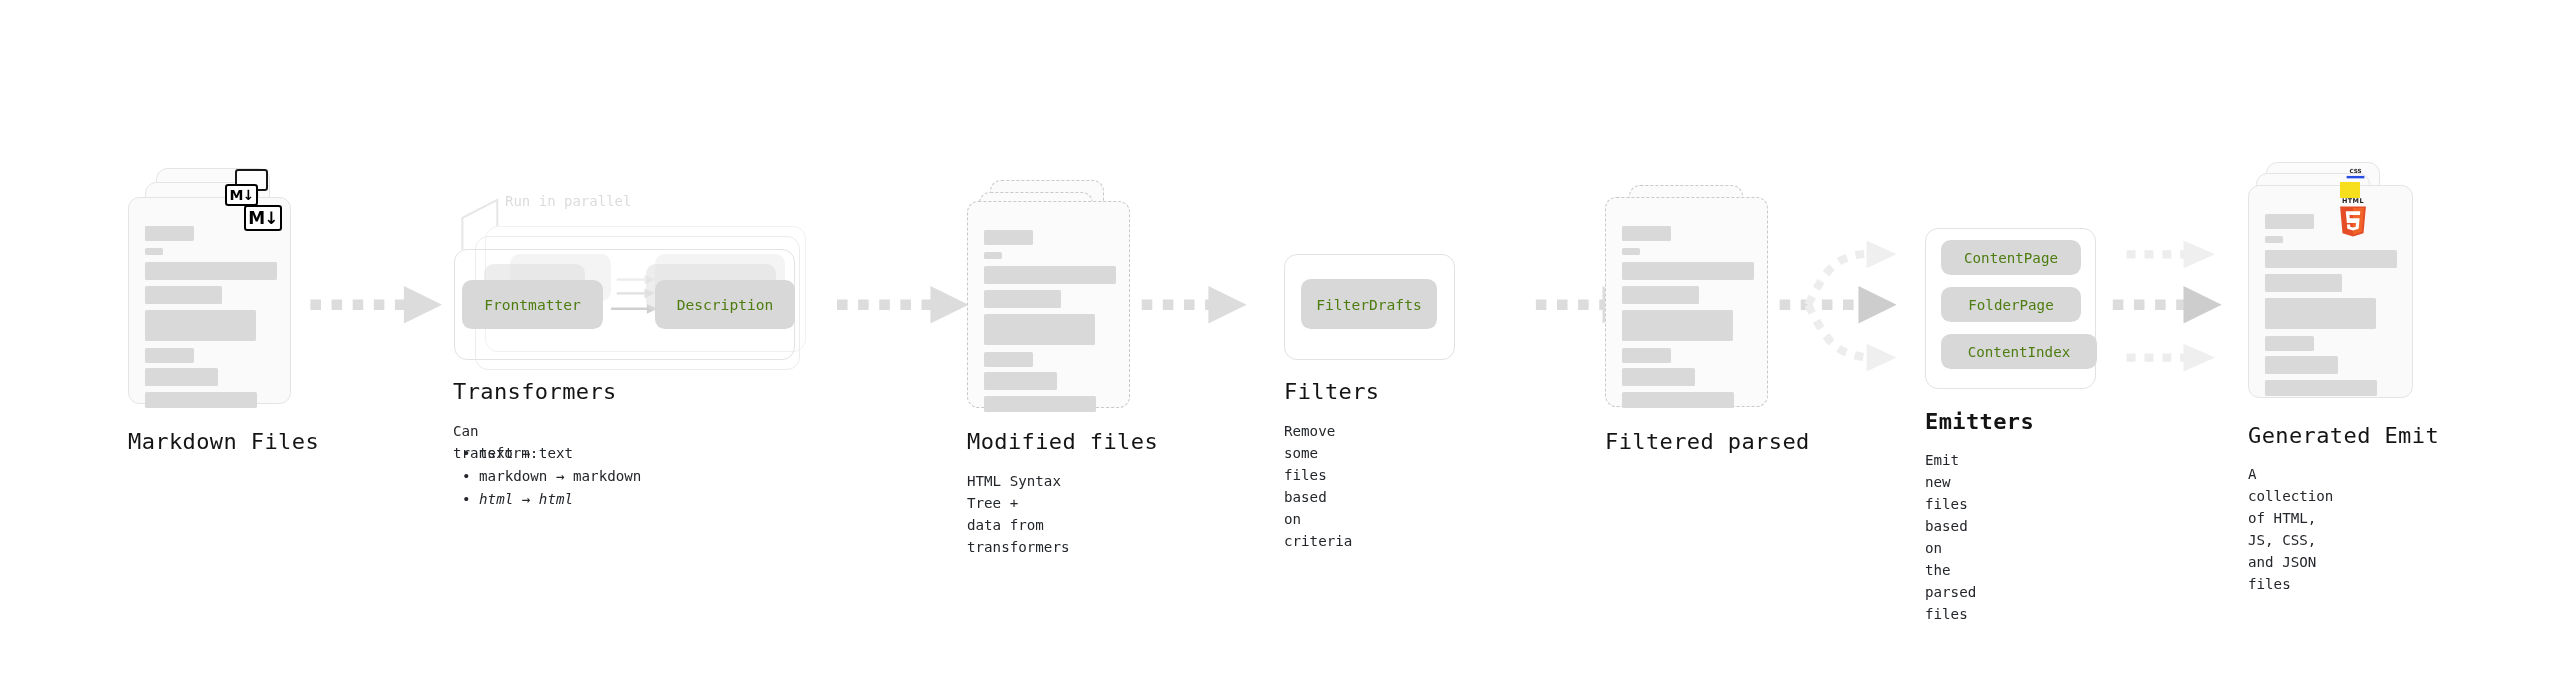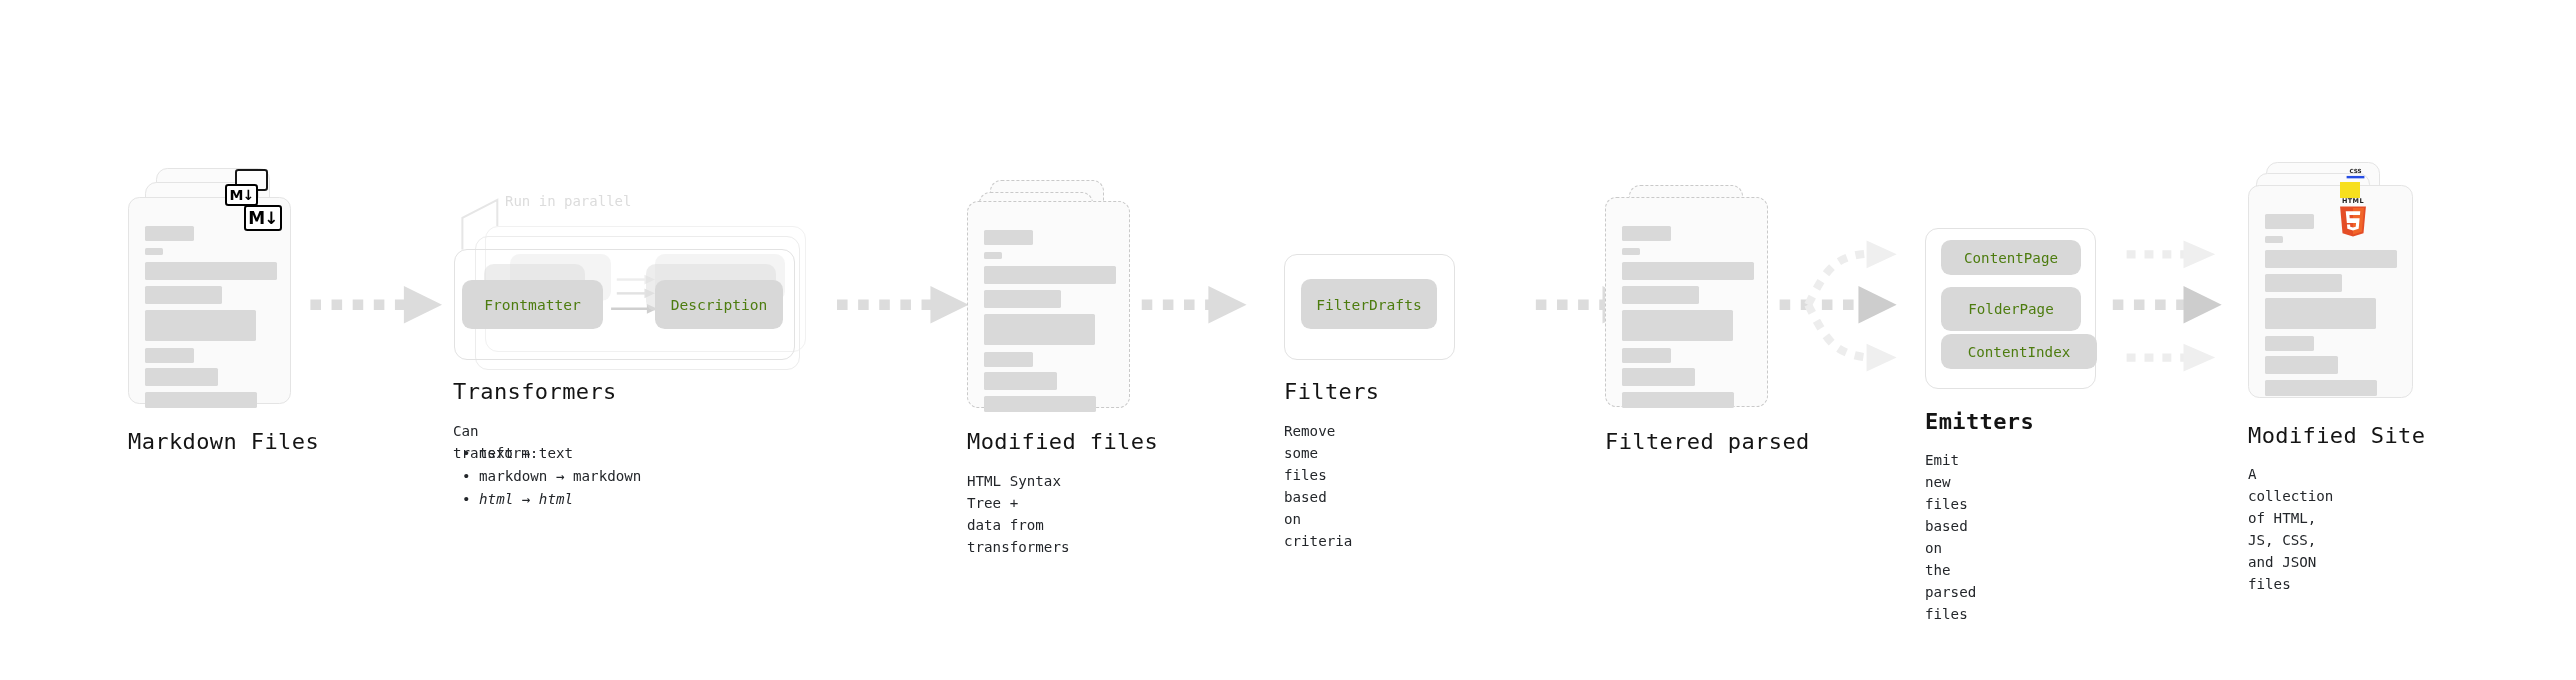--- a/index.html
+++ b/index.html
@@ -237,21 +237,21 @@
     <div class="group-box g2" style="left:485px; top:226px; width:321px; height:126px;"></div>
     <div class="group-box g1" style="left:475px; top:236px; width:325px; height:134px;"></div>
     <div class="group-box" style="left:454px; top:249px; width:341px; height:111px;"></div>
 
     <div class="chip ghost2" style="left:510px; top:254px; width:101px; height:47px;"></div>
     <div class="chip ghost1" style="left:484px; top:264px; width:101px; height:47px;"></div>
     <div class="chip" style="left:462px; top:280px; width:141px; height:49px;">Frontmatter</div>
 
     <div class="chip ghost2" style="left:655px; top:254px; width:130px; height:47px;"></div>
     <div class="chip ghost1" style="left:646px; top:264px; width:130px; height:47px;"></div>
-    <div class="chip" style="left:655px; top:280px; width:128px; height:49px;">Description</div>
+    <div class="chip" style="left:655px; top:280px; width:140px; height:49px;">Description</div>
 
     <div class="parallel-label" style="left:505px; top:193px;">Run in parallel</div>
 
     <div class="sec-title" style="left:453px; top:379px;">Transformers</div>
     <div class="sec-desc" style="left:453px; top:420px;">Can transform:</div>
     <div class="bullet-list" style="left:462px; top:442px;">• text → text</div>
     <div class="bullet-list" style="left:462px; top:465px;">• markdown → markdown</div>
     <div class="bullet-list" style="left:462px; top:488px;font-style:italic;">• html → html</div>
   </div>
 
@@ -292,21 +292,21 @@
       <div class="skel" style="left:16.3px; top:150px; width:49px; height:14.6px;"></div>
       <div class="skel" style="left:16.3px; top:170px; width:73px; height:18px;"></div>
       <div class="skel" style="left:16.3px; top:194px; width:112px; height:16.3px;"></div>
     </div>
     <div class="sec-title" style="left:1605px; top:429px;">Filtered parsed</div>
   </div>
 
   <div class="stage-col" style="left:0;">
     <div class="group-box" style="left:1925px; top:228px; width:171px; height:161px;"></div>
     <div class="chip" style="left:1941px; top:240px; width:140px; height:35px; font-size:14.2px;">ContentPage</div>
-    <div class="chip" style="left:1941px; top:287px; width:140px; height:44px; font-size:14.2px;">FolderPage</div>
+    <div class="chip" style="left:1941px; top:287px; width:140px; height:35px; font-size:14.2px;">FolderPage</div>
     <div class="chip" style="left:1941px; top:334px; width:156px; height:35px; font-size:14.2px;">ContentIndex</div>
     <div class="sec-title" style="left:1925px; top:409px;font-weight:bold;">Emitters</div>
     <div class="sec-desc" style="left:1925px; top:449px;">Emit new files based on
 the parsed files</div>
   </div>
 
   <div class="stage-col" style="left:0;">
     <div class="doc" style="left:2266px; top:162px; width:114px; height:49px;"></div>
     <div class="doc" style="left:2256px; top:173px; width:114px; height:49px;"></div>
     <div class="doc front" style="left:2248px; top:185px; width:165px; height:213px;">
@@ -331,19 +331,19 @@
 
     <div class="badge-html5" style="left:2335px; top:196px; width:36px; height:42px;">
       <svg width="36" height="42" viewBox="0 0 44 52">
         <text x="22" y="9" font-size="8" font-family="DejaVu Sans, sans-serif" font-weight="bold" fill="#222" text-anchor="middle" letter-spacing="0.5">HTML</text>
         <path d="M6,13 L38,13 L35,46 L22,50 L9,46 z" fill="#e44d26"></path>
         <path d="M22,15 L35.6,15 L33,44.4 L22,47.8 z" fill="#f16529"></path>
         <path d="M13,19 L31,19 L30.6,23.5 L17.6,23.5 L17.9,27.6 L30.2,27.6 L29,40.5 L22,42.6 L15,40.5 L14.6,35.2 L18.4,35.2 L18.6,38 L22,38.9 L25.4,38 L25.8,33.5 L14.4,33.5 z" fill="#ffffff"></path>
       </svg>
     </div>
 
-    <div class="sec-title" style="left:2248px; top:423px;">Modified Site</div>
+    <div class="sec-title" style="left:2248px; top:423px;">Generated Emit</div>
     <div class="sec-desc" style="left:2248px; top:463px;">A collection of HTML,
 JS, CSS, and JSON files</div>
   </div>
 
 </div>
 
 
 </body></html>

